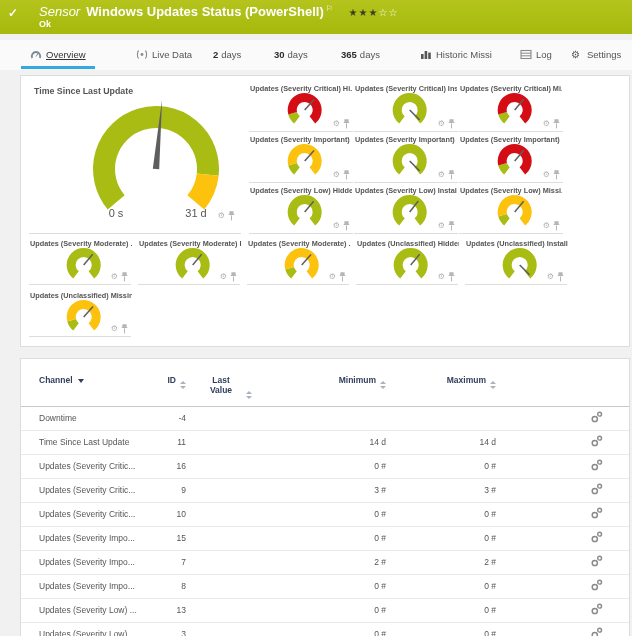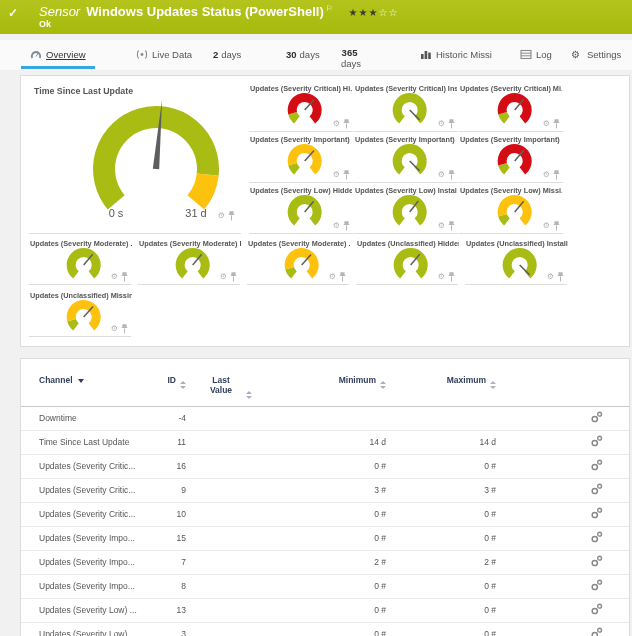--- a/index.html
+++ b/index.html
@@ -105,26 +105,26 @@
         </svg>
       </span>
 
     <span class="lbl">Live Data</span>
   </div>
     <div class="tab" style="left: 213px;">
 
     <span class="strong">2</span>
     <span class="lbl">days</span>
   </div>
-    <div class="tab" style="left: 286px;">
+    <div class="tab" style="left: 274px;">
 
     <span class="strong">30</span>
     <span class="lbl">days</span>
   </div>
-    <div class="tab" style="left: 341px; flex-direction: column;">
+    <div class="tab" style="left: 341px;">
 
     <span class="strong">365</span>
     <span class="lbl">days</span>
   </div>
     <div class="tab" style="left: 420px;">
     <span class="tab-icon">
         <svg width="12" height="11" viewBox="0 0 12 11">
           <rect x="1" y="5" width="2.6" height="5" fill="#555"></rect>
           <rect x="4.6" y="2" width="2.6" height="8" fill="#555"></rect>
           <rect x="8.2" y="3.6" width="2.6" height="6.4" fill="#555"></rect>

